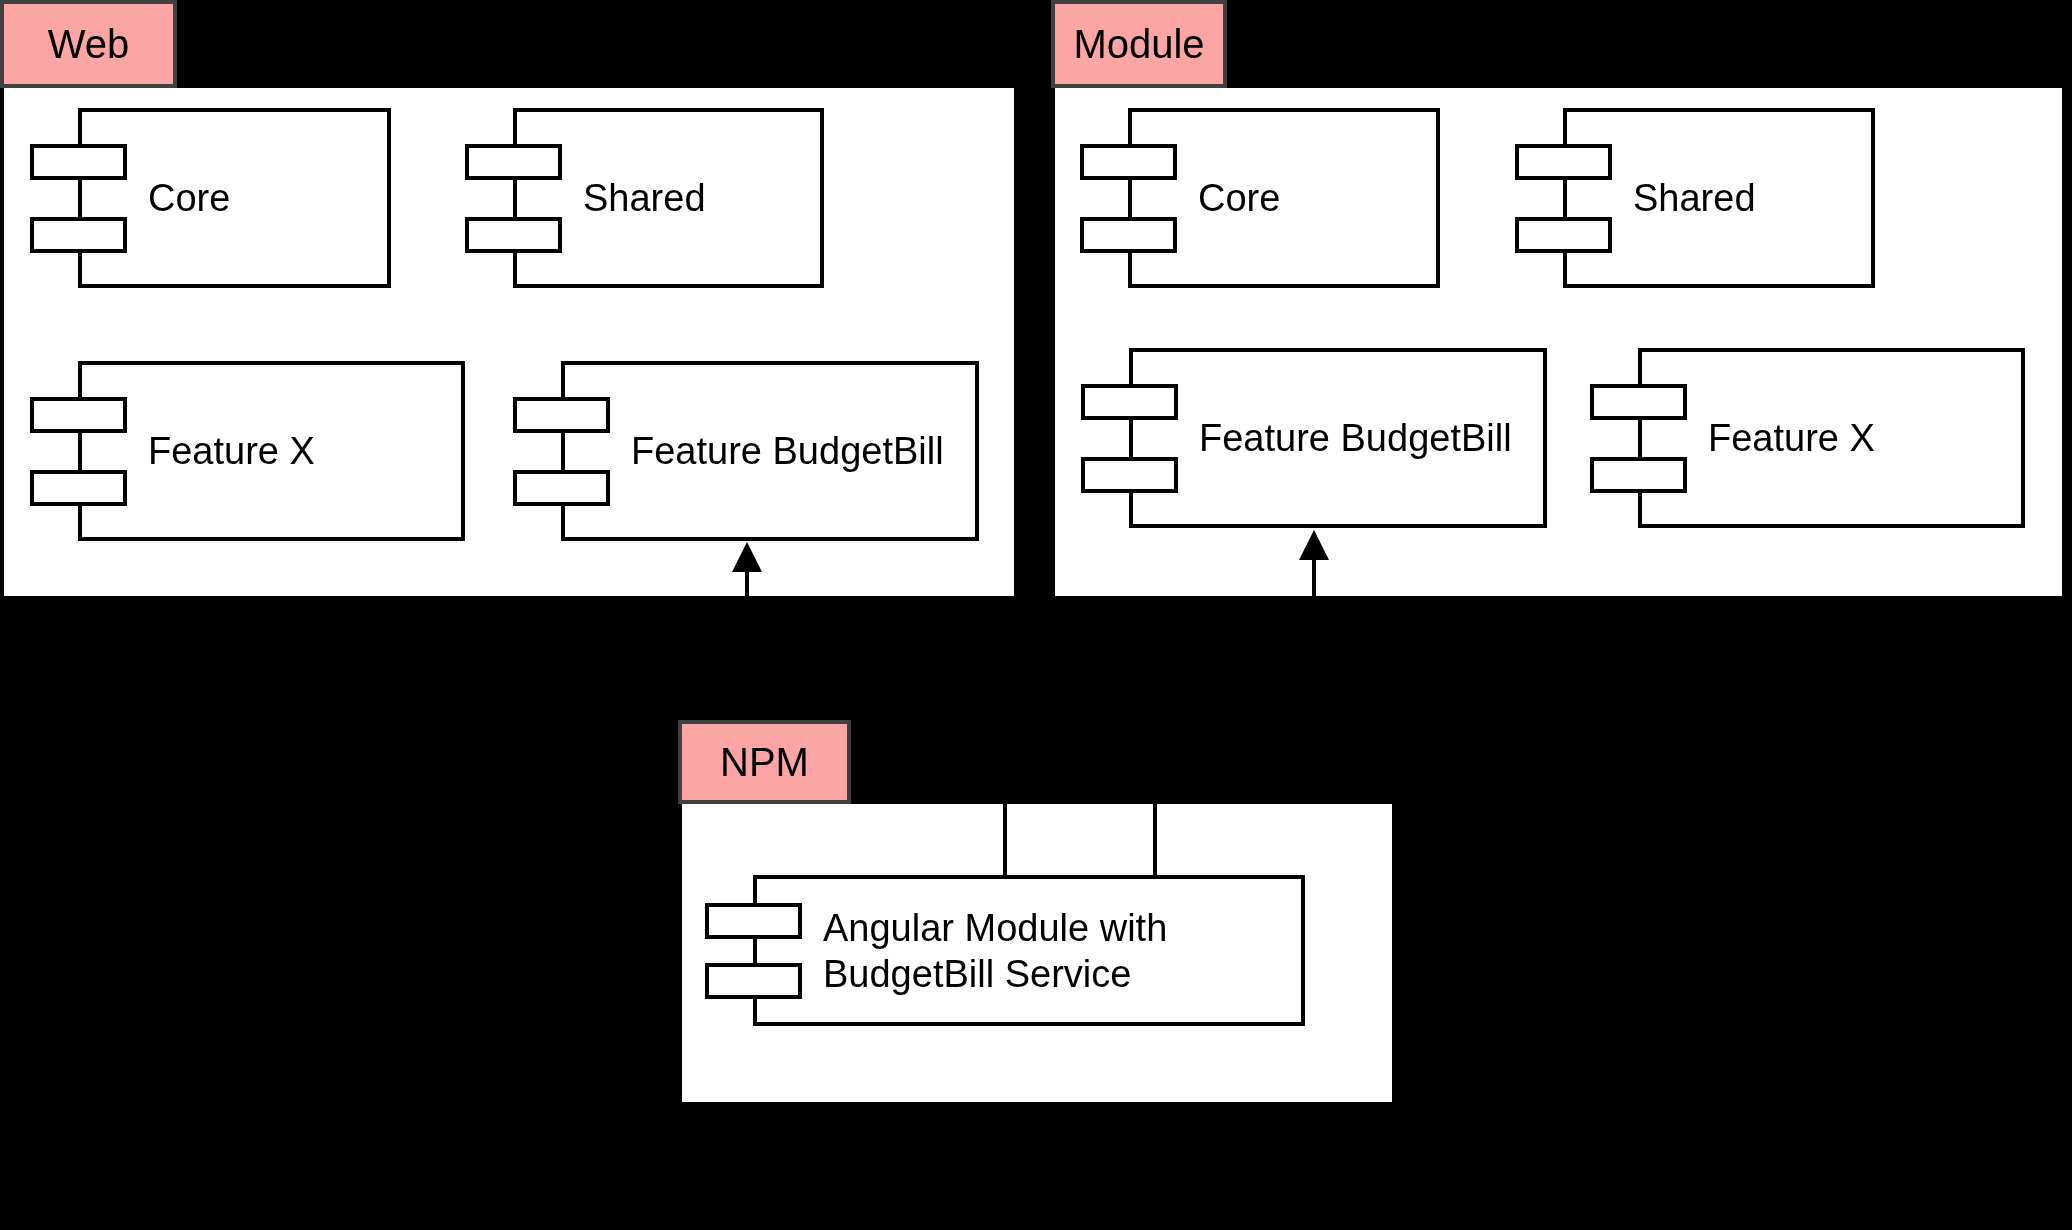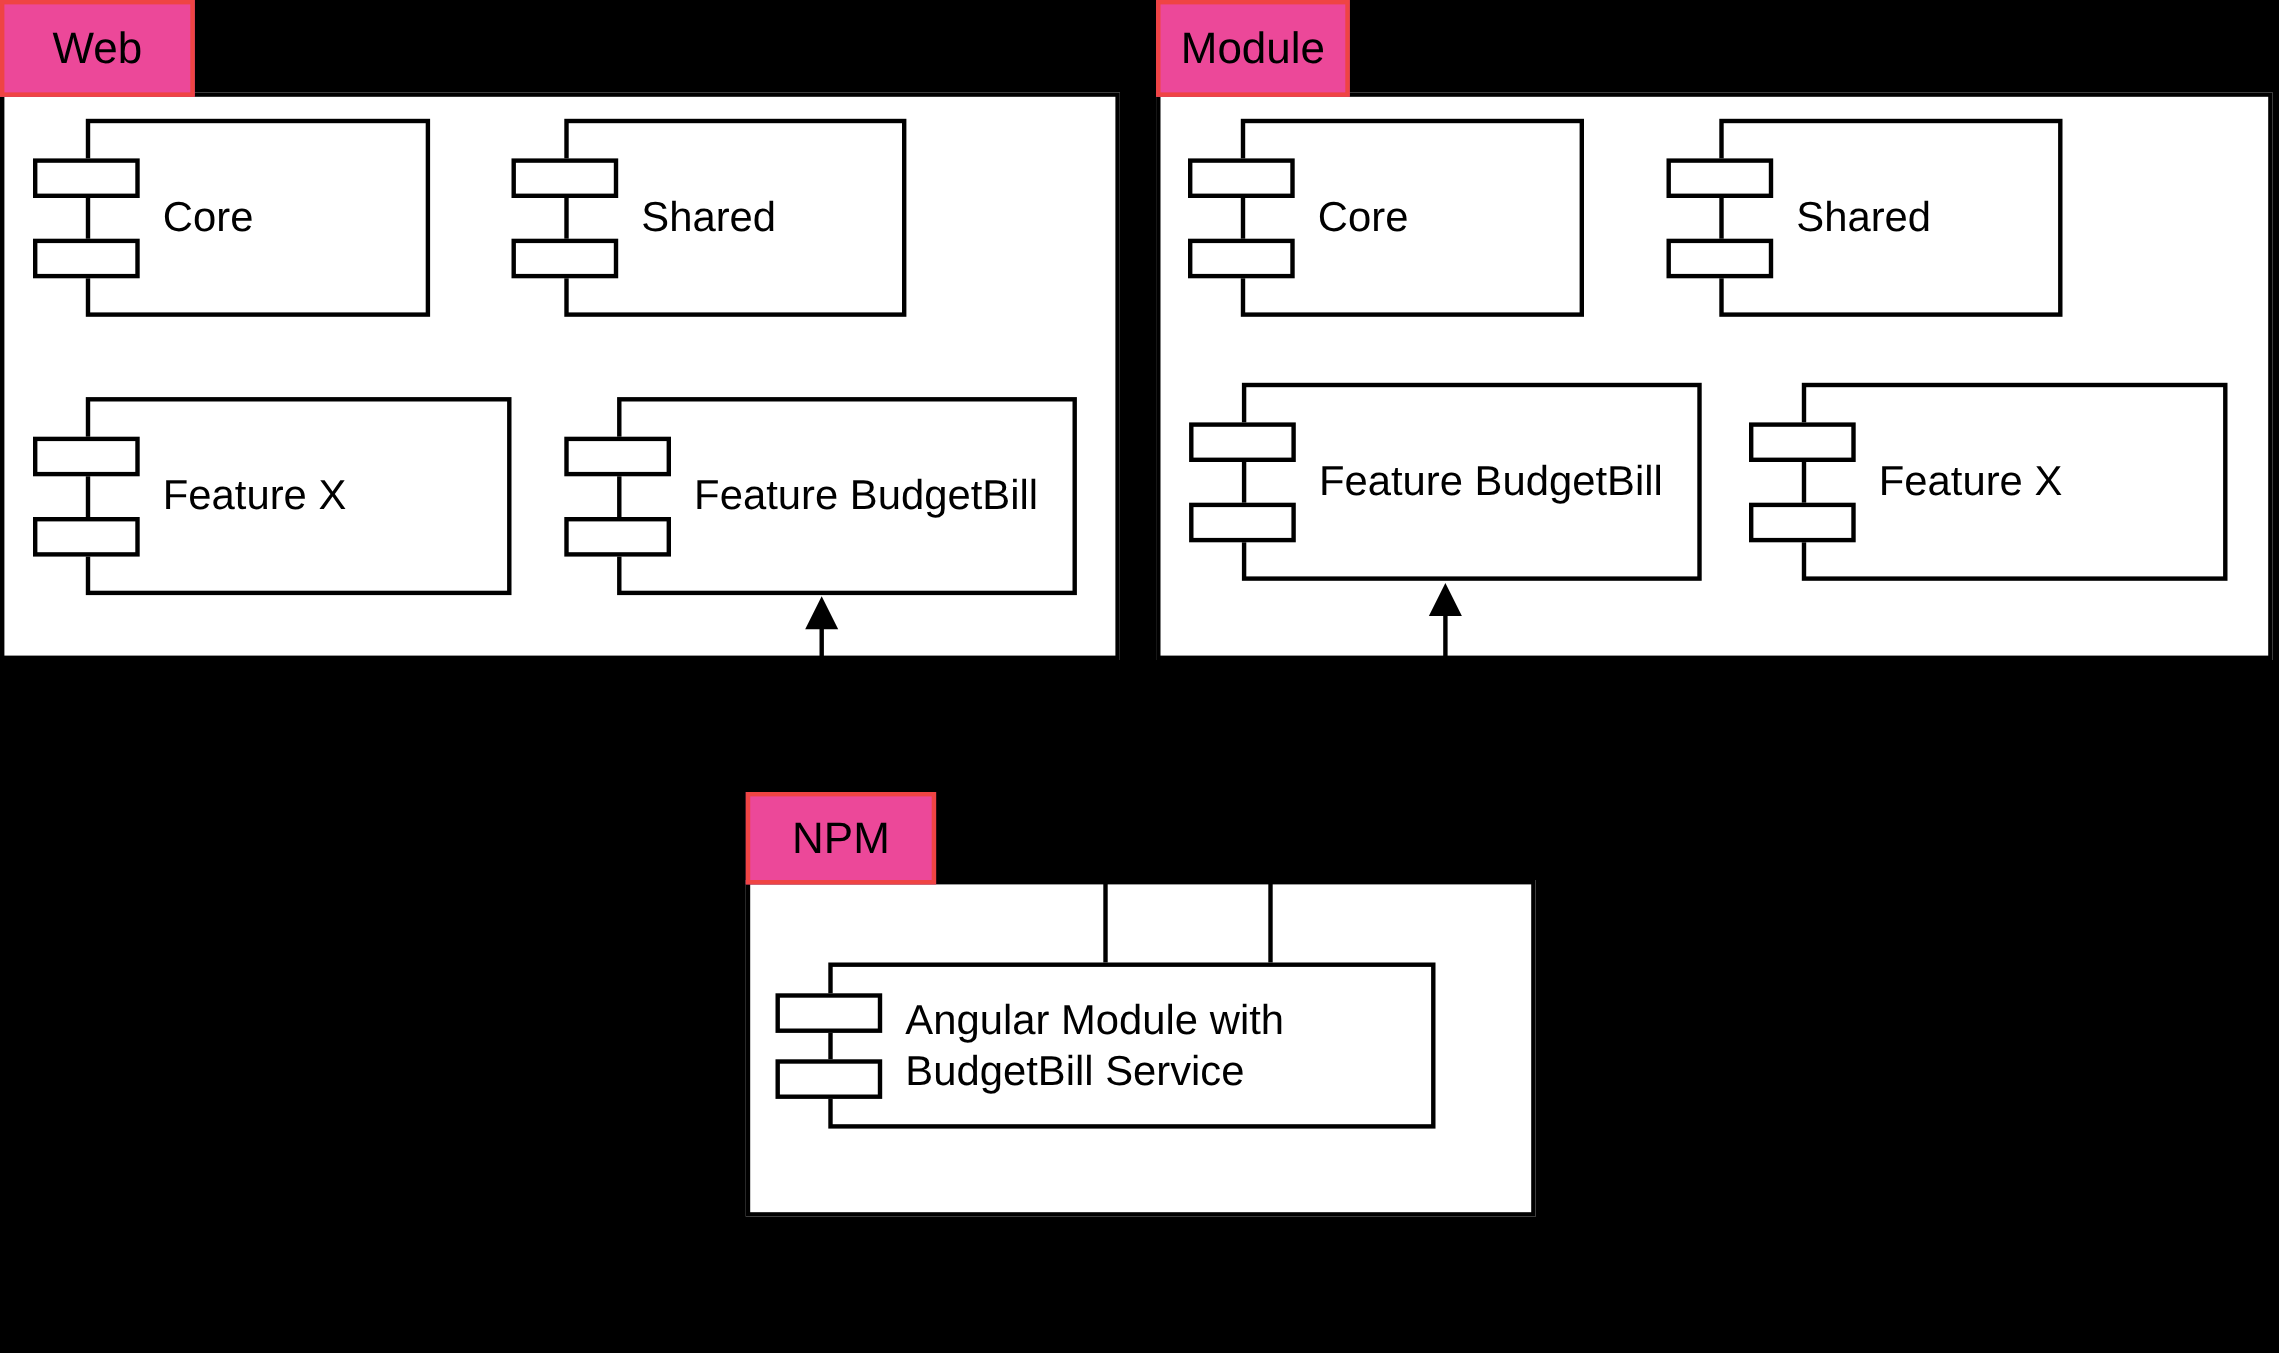--- a/index.html
+++ b/index.html
@@ -1,19 +1,19 @@
 <!DOCTYPE html>
 <html><head>
 <meta charset="utf-8">
 <style>
   html,body{margin:0;padding:0;background:#000;}
   .canvas{position:relative;width:2072px;height:1230px;background:#000000;overflow:hidden;
           font-family:"Liberation Sans","DejaVu Sans",sans-serif;color:#000;}
   .pkg-body{position:absolute;background:#ffffff;border:4px solid #000;z-index:1;box-sizing:border-box;}
-  .pkg-tab{position:absolute;background:#ec4899;border:4px solid #ef4444;z-index:2;box-sizing:border-box;
+  .pkg-tab{position:absolute;background:#fca5a5;border:4px solid #404040;z-index:2;box-sizing:border-box;
            display:flex;align-items:center;justify-content:center;font-size:40px;}
   .component{position:absolute;background:#ffffff;border:4px solid #000;z-index:4;box-sizing:border-box;
              display:flex;align-items:center;font-size:38px;line-height:46px;}
   .clabel{padding-left:66px;display:block;}
   .ctab{position:absolute;left:-52px;width:97px;height:36px;background:#ffffff;border:4px solid #000;box-sizing:border-box;}
   .ctab1{top:32px;}
   .ctab2{top:105px;}
   .component.small .ctab1{top:24px;}
   .component.small .ctab2{top:84px;}
   .vline{position:absolute;width:4px;background:#000;z-index:3;}

